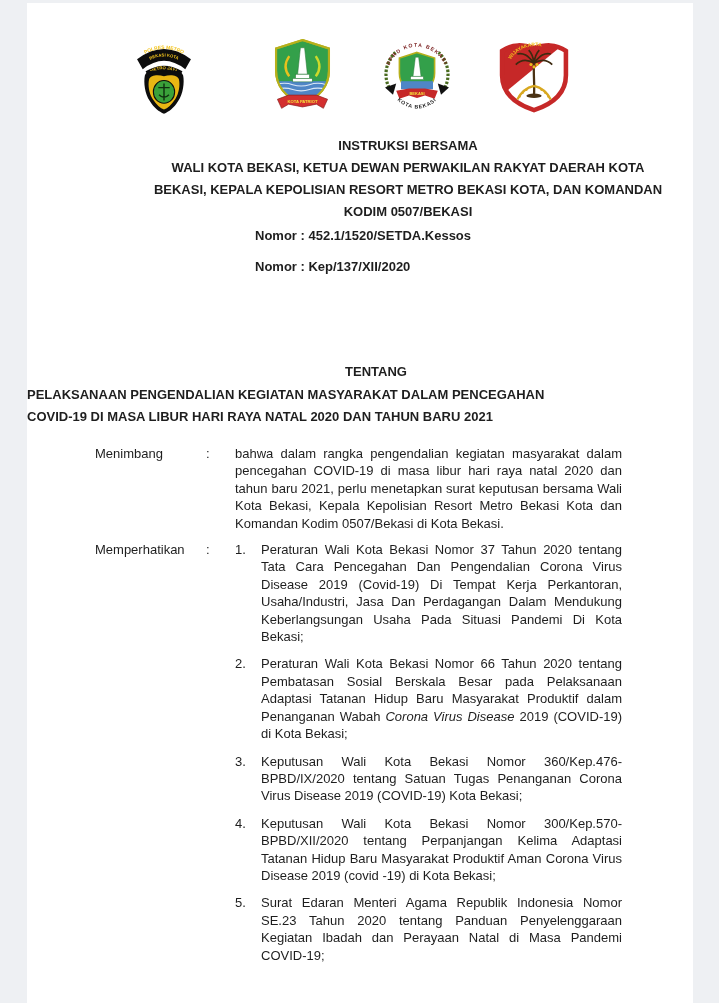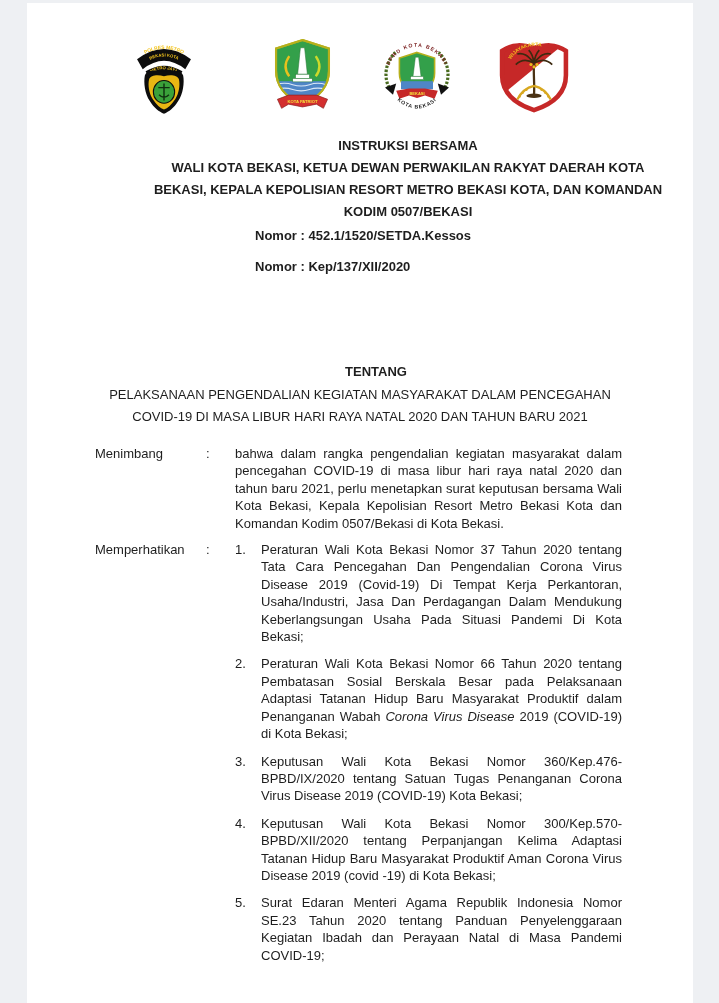--- a/index.html
+++ b/index.html
@@ -19,22 +19,22 @@
   
   .doc-heading{position:absolute;top:132px;left:0;width:100%;text-align:center;
     font-weight:bold;font-size:13px;line-height:22px;padding-left:48px;}
   .doc-heading .line{white-space:nowrap;}
 
   .nomor-list{position:absolute;top:222px;left:228px;}
   .nomor-line{font-weight:bold;font-size:13px;line-height:22px;margin-bottom:9px;white-space:nowrap;}
 
   .tentang-block{position:absolute;top:358px;left:0;width:100%;text-align:center;
     font-weight:bold;font-size:13px;line-height:22px;margin-left:16px;}
-  .subject-block{position:absolute;top:381px;left:0;width:100%;text-align:center;
-    font-weight:normal;font-size:13px;line-height:22px;}
+  .subject-block{position:absolute;top:381px;left:0;width:100%;text-align:left;
+    font-weight:bold;font-size:13px;line-height:22px;}
   .subject-block .line{white-space:nowrap;}
 
   
   .body-block{position:absolute;top:442px;left:68px;width:527px;font-size:13px;line-height:17.4px;}
   .sect-row{display:flex;align-items:flex-start;gap:21px;}
   .sect-label{width:90px;flex:0 0 90px;white-space:nowrap;}
   .sect-colon{width:8px;flex:0 0 8px;}
   .sect-content{flex:1;text-align:justify;}
   .menimbang-row{margin-bottom:9px;}
   .item-row{display:flex;align-items:flex-start;margin-bottom:10px;}

